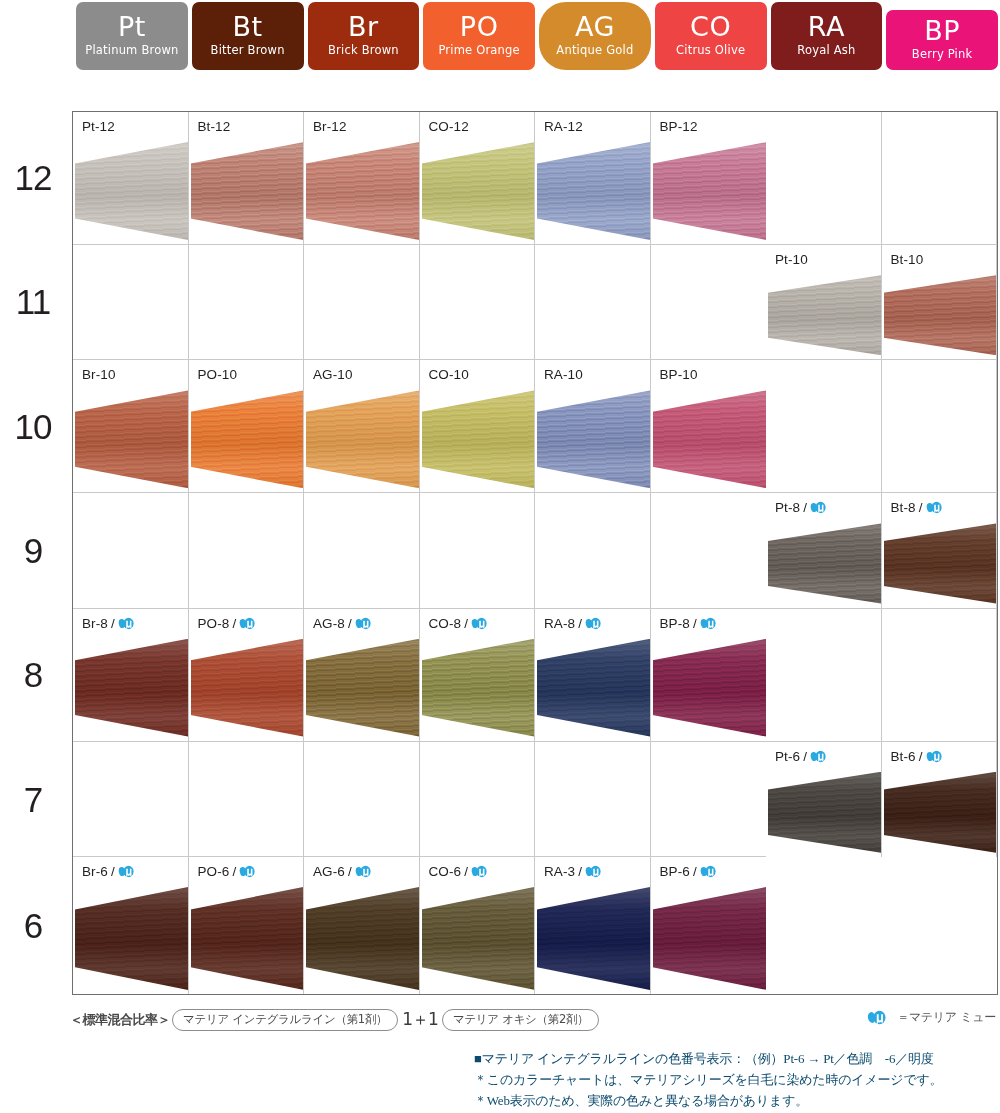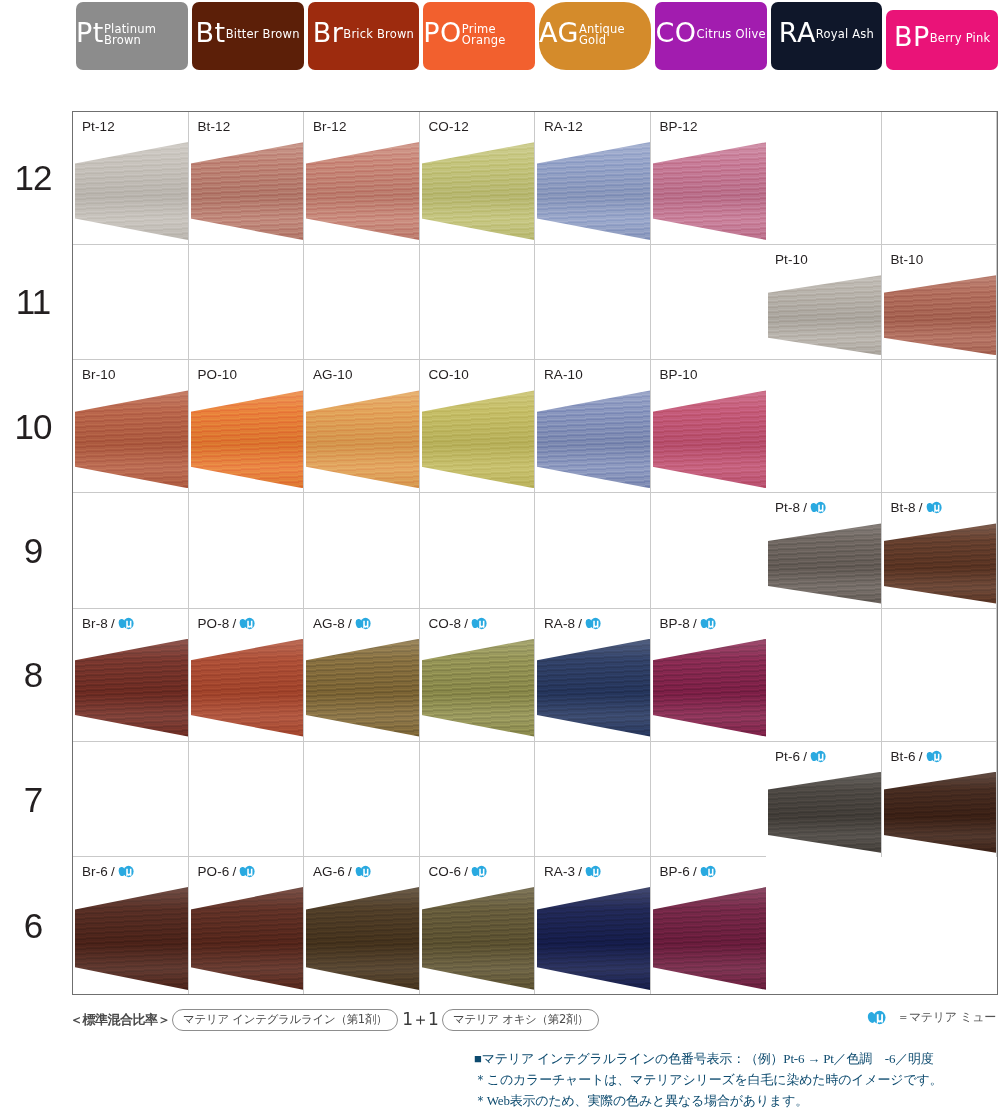--- a/index.html
+++ b/index.html
@@ -14,21 +14,21 @@
 
   
   #tab-bar{
     position:absolute;left:76px;top:2px;
     width:922px;height:68px;
     display:flex;gap:4px;
   }
   .tab{
     flex:1 1 0;
     border-radius:7px;
-    display:flex;flex-direction:row;
+    display:flex;flex-direction:column;
     align-items:center;justify-content:center;
     color:#ffffff;
     line-height:1;
     padding-bottom:2px;
     box-sizing:border-box;
   }
   .tab-code{
     font-size:27px;
     font-weight:400;
     letter-spacing:0.5px;
@@ -214,25 +214,25 @@
       <div class="tab-name">Brick Brown</div>
     </div>
     <div class="tab" style="background: rgb(242, 96, 46);">
       <div class="tab-code">PO</div>
       <div class="tab-name">Prime Orange</div>
     </div>
     <div class="tab" style="background: rgb(212, 139, 43); border-radius: 27px;">
       <div class="tab-code">AG</div>
       <div class="tab-name">Antique Gold</div>
     </div>
-    <div class="tab" style="background: #a21caf;">
+    <div class="tab" style="background: #ef4444;">
       <div class="tab-code">CO</div>
       <div class="tab-name">Citrus Olive</div>
     </div>
-    <div class="tab" style="background: #0f172a;">
+    <div class="tab" style="background: #7f1d1d;">
       <div class="tab-code">RA</div>
       <div class="tab-name">Royal Ash</div>
     </div>
     <div class="tab" style="background: rgb(234, 19, 120); margin-top: 8px;">
       <div class="tab-code">BP</div>
       <div class="tab-name">Berry Pink</div>
     </div>
   </div>
 
 <div id="levels">

